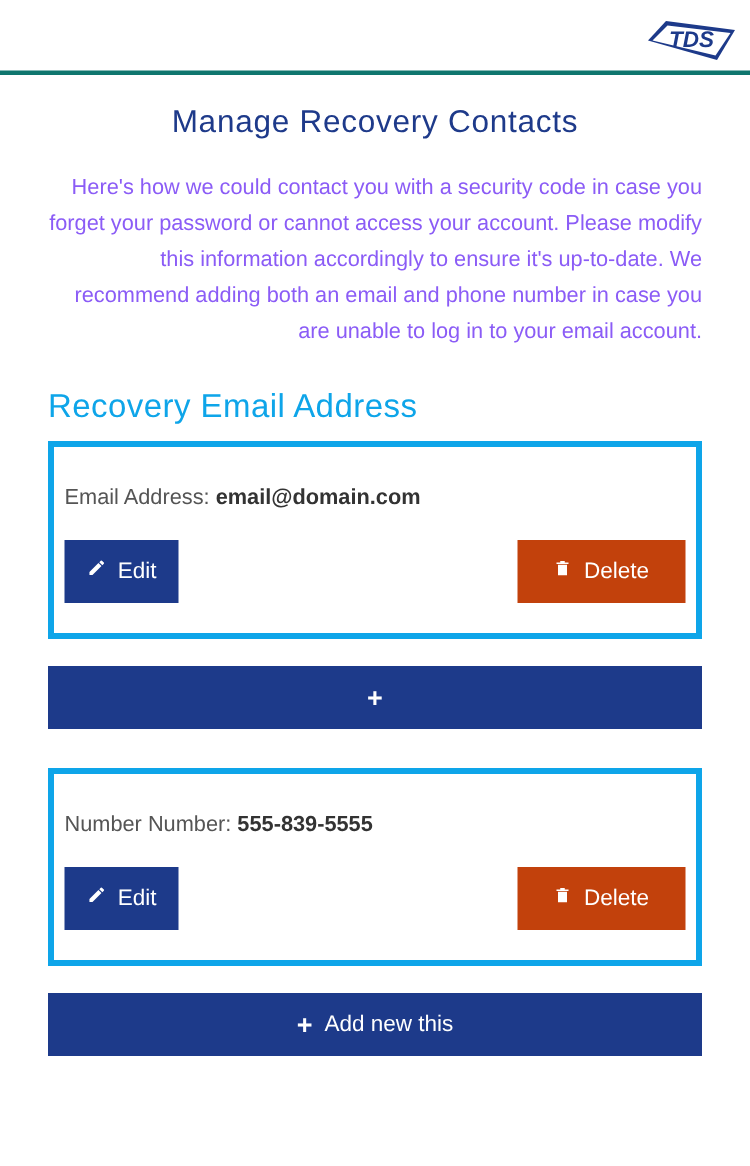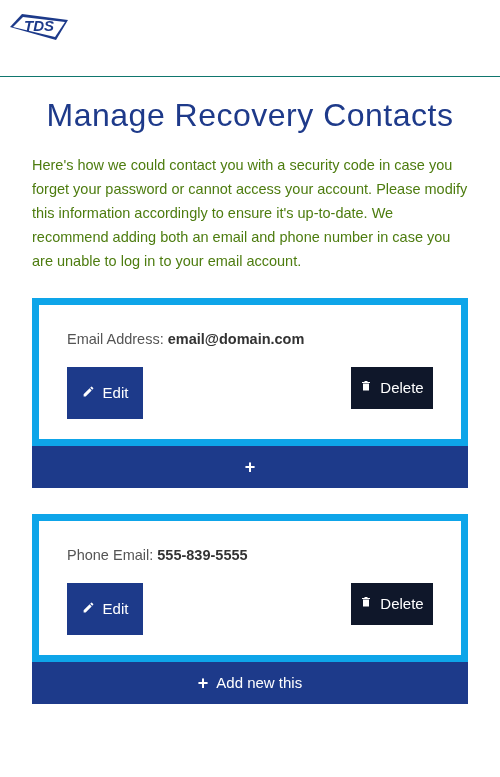--- a/index.html
+++ b/index.html
@@ -2,54 +2,56 @@
 <html><head>
   <meta charset="utf-8">
   <style>
     * { box-sizing: border-box; margin: 0; padding: 0; }
     body {
       font-family: -apple-system, BlinkMacSystemFont, "Segoe UI", Arial, sans-serif;
       background: #fff;
       width: 500px;
     }
     .header {
-      text-align: left;
-      padding: 12px 0 30px;
-      border-bottom: 1px solid #0f766e;
+      text-align: right;
+      padding: 12px 0 0;
+      border-bottom: 3px solid #0f766e;
     }
     .logo {
       display: inline-block;
     }
     .content {
       padding: 20px 32px 30px;
     }
     h1 {
       color: #1e3a8a;
       font-weight: 400;
-      font-size: 32px;
+      font-size: 21px;
       text-align: center;
       margin-bottom: 20px;
       letter-spacing: 0.5px;
     }
     .intro {
-      color: #4d7c0f;
+      color: #8b5cf6;
       font-size: 14.5px;
       line-height: 1.65;
       margin-bottom: 24px;
+      text-align: right;
     }
     h2 {
       color: #0ea5e9;
       font-weight: 400;
       font-size: 22px;
       margin-bottom: 10px;
       letter-spacing: 0.3px;
     }
     .card {
-      border: 7px solid #0ea5e9;
-      padding: 26px 28px 20px;
+      border: 4px solid #0ea5e9;
+      padding: 26px 7px 20px;
+      margin-bottom: 18px;
     }
     .row-label {
       color: #555;
       font-size: 14.5px;
       margin-bottom: 20px;
     }
     .row-value {
       font-weight: 700;
       color: #333;
     }
@@ -64,25 +66,25 @@
       gap: 8px;
       color: #fff;
       font-size: 15px;
       border: none;
       cursor: pointer;
       font-family: inherit;
     }
     .btn-edit {
       background: #1d3a8a;
       width: 76px;
-      height: 52px;
+      height: 42px;
     }
     .btn-delete {
-      background: #0f172a;
-      width: 82px;
+      background: #c2410c;
+      width: 112px;
       height: 42px;
     }
     .btn-wide {
       background: #1d3a8a;
       width: 100%;
       height: 42px;
       margin-bottom: 26px;
     }
     .icon {
       display: inline-block;
@@ -104,20 +106,21 @@
       <text x="39" y="19" text-anchor="middle" font-family="Arial" font-weight="900" font-style="italic" font-size="15" fill="#1d3a8a">TDS</text>
     </svg>
   </span>
 </div>
 
 <div class="content">
   <h1>Manage Recovery Contacts</h1>
   <p class="intro">Here's how we could contact you with a security code in case you forget your password or cannot access your account. Please modify this information accordingly to ensure it's up-to-date. We recommend adding both an email and phone number in case you are unable to log in to your email account.</p>
 
   
+  <h2>Recovery Email Address</h2>
   <div class="card">
     <div class="row-label">
       <span>Email Address: </span><span class="row-value">email@domain.com</span>
     </div>
     <div class="btn-row">
       <button class="btn btn-edit">
         <span class="icon">
           <svg width="13" height="13" viewBox="0 0 24 24" fill="#fff">
               <path d="M3 17.25V21h3.75L17.81 9.94l-3.75-3.75L3 17.25zM20.71 7.04a1 1 0 0 0 0-1.41l-2.34-2.34a1 1 0 0 0-1.41 0l-1.83 1.83 3.75 3.75 1.83-1.83z"></path>
             </svg>
@@ -134,21 +137,21 @@
       </button>
     </div>
   </div>
   <button class="btn btn-wide">
     <span class="plus">+</span>
   </button>
 
   
   <div class="card">
     <div class="row-label">
-      <span>Phone Email: </span><span class="row-value">555-839-5555</span>
+      <span>Number Number: </span><span class="row-value">555-839-5555</span>
     </div>
     <div class="btn-row">
       <button class="btn btn-edit">
         <span class="icon">
           <svg width="13" height="13" viewBox="0 0 24 24" fill="#fff">
               <path d="M3 17.25V21h3.75L17.81 9.94l-3.75-3.75L3 17.25zM20.71 7.04a1 1 0 0 0 0-1.41l-2.34-2.34a1 1 0 0 0-1.41 0l-1.83 1.83 3.75 3.75 1.83-1.83z"></path>
             </svg>
         </span>
         <span>Edit</span>
       </button>

